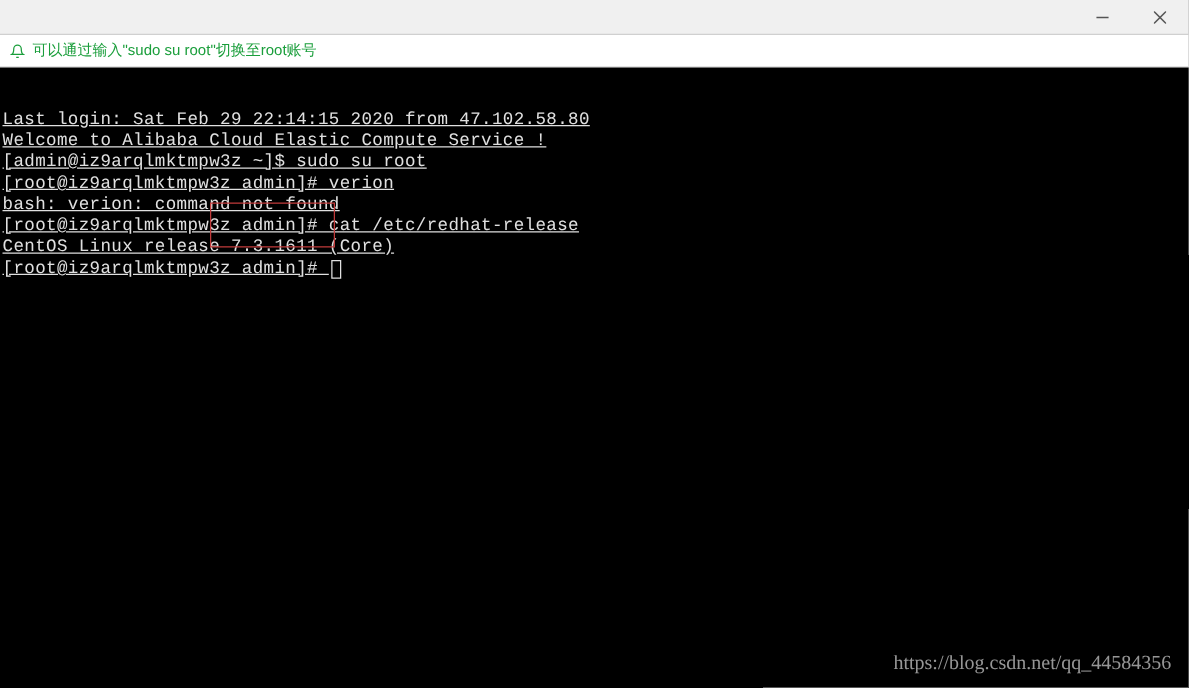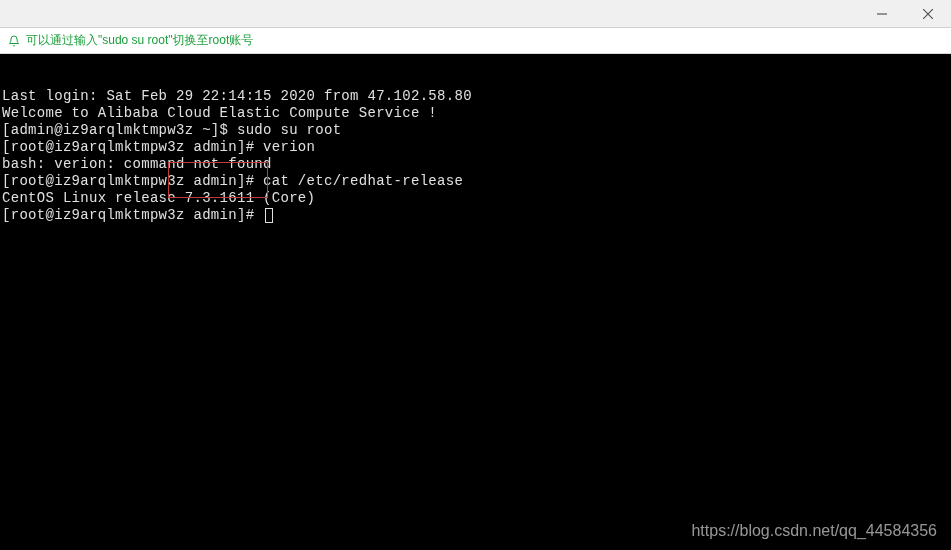--- a/index.html
+++ b/index.html
@@ -54,41 +54,41 @@
       background: #000;
       color: #e0e0e0;
       font-family: "Courier New", Consolas, monospace;
       font-size: 14px;
       line-height: 17px;
       padding: 0 2px;
       white-space: pre;
       position: relative;
       letter-spacing: 0.3px;
     }
-    .term-line { white-space: pre; }
+    .term-line { white-space: pre; text-decoration: underline; }
     .redbox {
       position: absolute;
       border: 1px solid #c23b3b;
       pointer-events: none;
     }
     .cursor {
       display: inline-block;
       width: 8px;
       height: 15px;
       border: 1px solid #e0e0e0;
       vertical-align: text-bottom;
       margin-left: 2px;
     }
     .watermark {
       position: absolute;
       bottom: 10px;
       right: 14px;
       font-size: 16px;
       color: rgba(200,200,200,0.75);
-      font-family: Liberation Sans, sans-serif;
+      font-family: Liberation Serif, serif;
       pointer-events: none;
       margin-left: 40px;
     }
   </style>
 </head>
 <body>
 
 <div class="titlebar">
   <div class="window-controls">
     <div class="window-btn" title="Minimize">

